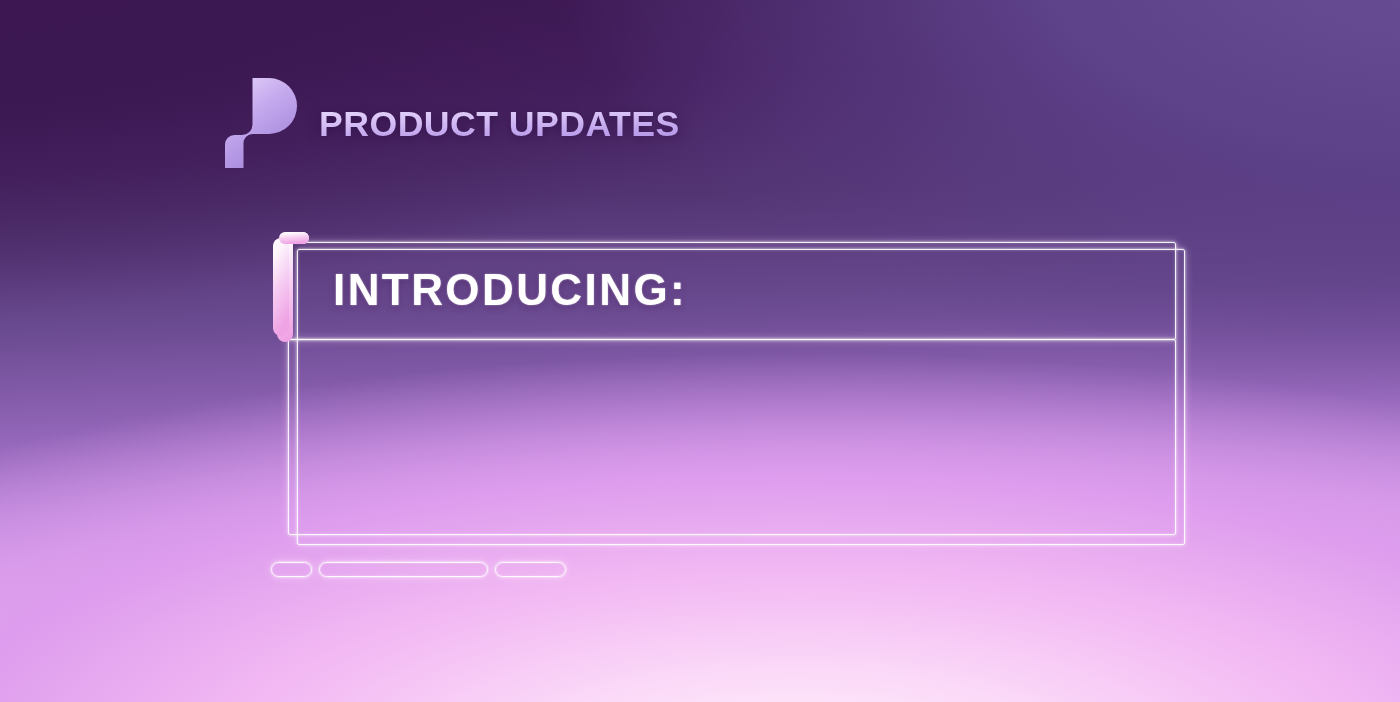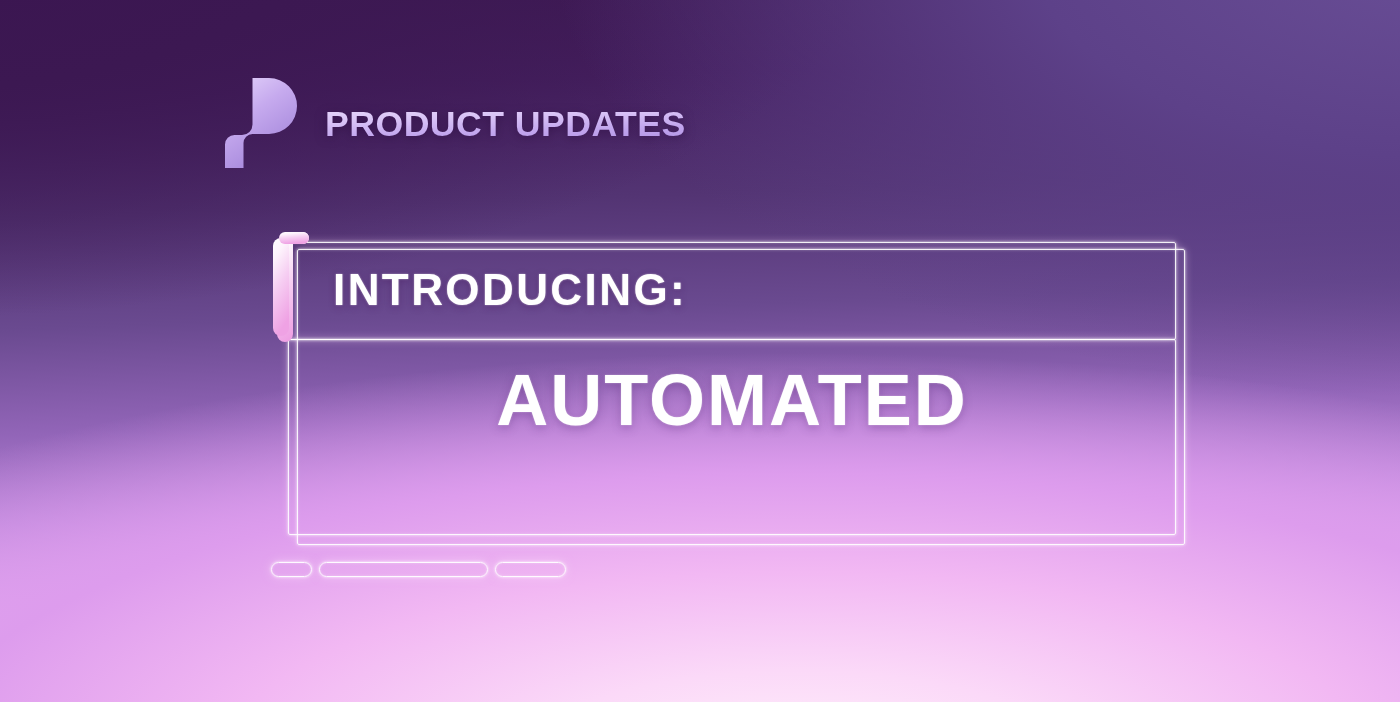--- a/index.html
+++ b/index.html
@@ -21,21 +21,21 @@
       
       radial-gradient(95% 95% at 104% -8%, #6a4f97 0%, #5d4189 32%, rgba(80,50,120,0) 68%),
       
       radial-gradient(110% 90% at -8% -14%, #3a1450 0%, #3c1852 30%, rgba(60,24,82,0) 66%),
       linear-gradient(178deg, #3f1a55 0%, #452060 13%, #533473 29%, #6a4a90 44%, #9265b8 58%, #bb86d9 70%, #dda4ec 80%, #f0bdf3 89%, #f9d7f8 96%, #fde6fb 100%);
   }
 
   
   #header {
     position:absolute; left:225px; top:78px;
-    display:flex; align-items:center; gap:28px;
+    display:flex; align-items:center; gap:22px;
   }
   #logo-mark { width:72px; height:90px; display:block; }
   #brand-text {
     font-size:35px;
     font-weight:900;
     letter-spacing:0.012em;
     line-height:1;
     white-space:nowrap;
     transform:scaleX(1.02);
     transform-origin:left center;
@@ -152,21 +152,20 @@
         </defs>
         <path d="M8 104 V10 A8 8 0 0 1 16 2 H30 A6 6 0 0 1 30 14 H20 V104 A8 8 0 0 1 4 104 Z" fill="url(#brGrad)"></path>
         <rect x="0" y="8" width="16" height="98" rx="8" fill="url(#brGrad)"></rect>
         <rect x="6" y="2" width="30" height="12" rx="6" fill="url(#brGrad)"></rect>
       </svg>
     </span>
 
     <div id="intro-text">INTRODUCING:</div>
 
     <div id="headline">
-      <span class="ln ln1">AUTOMATED</span>
     </div>
 
     <div class="pill" id="pill-1"></div>
     <div class="pill" id="pill-2"></div>
     <div class="pill" id="pill-3"></div>
 
   </div>
 </div>
 
 </body></html>

